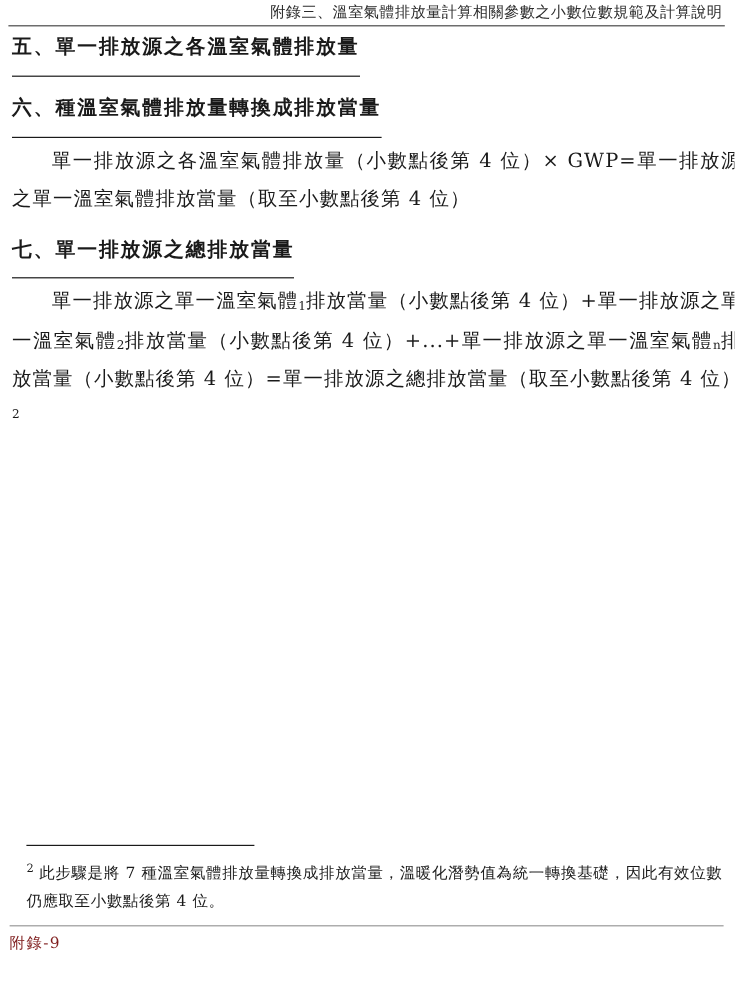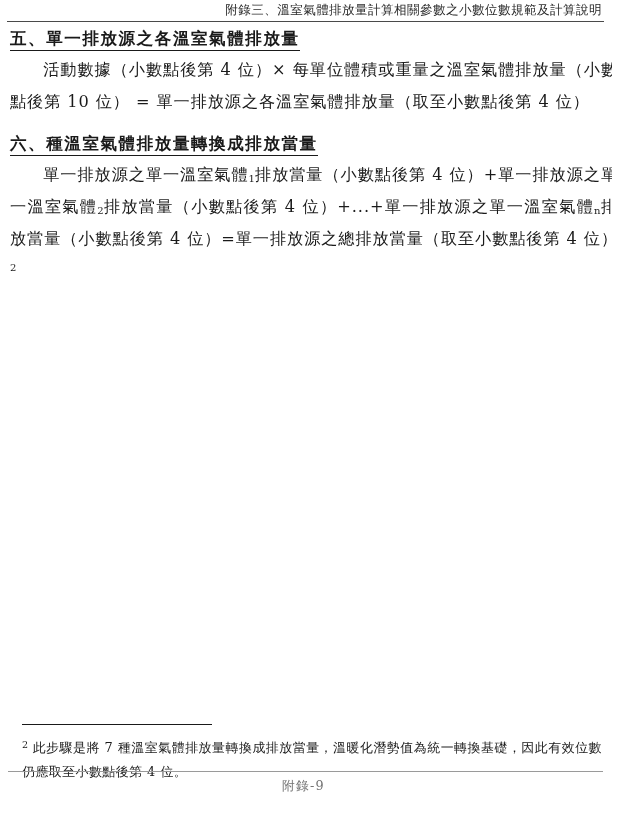--- a/index.html
+++ b/index.html
@@ -45,21 +45,21 @@
   
   .body {
     position: absolute;
     top: 28px;
     left: 10px;
     width: 608px;
   }
 
   h2.section-heading {
     margin: 0;
-    padding: 0 0 0 0;
+    padding: 0 0 13px 0;
     font-size: 16.5px;
     font-weight: bold;
     letter-spacing: 1.6px;
     line-height: 1.32;
     display: inline-block;
     border-bottom: 1.6px solid #1a1a1a;
     white-space: nowrap;
   }
   .heading-row { margin: 0 0 3px 0; }
   .heading-row.sp-top { margin-top: 15px; }
@@ -85,21 +85,21 @@
   sup.sp-ref {
     font-size: 0.62em;
     vertical-align: 0.48em;
     letter-spacing: 0;
   }
 
   
   .footnote-area {
     position: absolute;
     left: 22px;
-    top: 724px;
+    top: 704px;
     width: 580px;
   }
   .footnote-rule {
     width: 190px;
     height: 0;
     border-top: 1.3px solid #1a1a1a;
     margin: 0 0 11px 0;
   }
   p.footnote {
     margin: 0;
@@ -123,46 +123,49 @@
     right: 9px;
     top: 771px;
     height: 0;
     border-top: 1.3px solid #9a9a9a;
   }
   .footer {
     position: absolute;
     top: 778px;
     left: 8px;
     right: 13px;
-    text-align: center;
+    text-align: left;
     font-size: 12.8px;
     letter-spacing: 1.2px;
-    color: #737373;
+    color: #7f1d1d;
     white-space: nowrap;
   }
 </style>
 </head>
 <body>
 
 <div class="page">
 
   <div class="header">附錄三、溫室氣體排放量計算相關參數之小數位數規範及計算說明</div>
   <div class="header-rule"></div>
 
   <div class="body">
 
     <div class="heading-row">
       <h2 class="section-heading">五、單一排放源之各溫室氣體排放量</h2>
     </div>
-    <p class="para sp"><span>活動數據（小數點後第 4 位）× 每單位體積或重量之溫室氣體排放量（小數點後第 10 位） = 單一排放源之各溫室氣體排放量（取至小數點後第 4 位）</span></p>
 
     <div class="heading-row sp-top">
       <h2 class="section-heading">六、種溫室氣體排放量轉換成排放當量</h2>
     </div>
+    <p class="para sp"><span>單一排放源之各溫室氣體排放量（小數點後第 4 位）× GWP=單一排放源之單一溫室氣體排放當量（取至小數點後第 4 位）</span></p>
 
+    <div class="heading-row sp-top">
+      <h2 class="section-heading">七、單一排放源之總排放當量</h2>
+    </div>
     <p class="para sp"><span>單一排放源之單一溫室氣體</span><sub class="sb">1</sub><span>排放當量（小數點後第 4 位）+單一排放源之單一溫室氣體</span><sub class="sb">2</sub><span>排放當量（小數點後第 4 位）+...+單一排放源之單一溫室氣體</span><sub class="sb">n</sub><span>排放當量（小數點後第 4 位）=單一排放源之總排放當量（取至小數點後第 4 位）</span><sup class="sp-ref">2</sup></p>
 
 
   </div>
 
   <div class="footnote-area">
     <div class="footnote-rule"></div>
     <p class="footnote"><sup>2</sup><span>此步驟是將 7 種溫室氣體排放量轉換成排放當量，溫暖化潛勢值為統一轉換基礎，因此有效位數仍應取至小數點後第 4 位。</span></p>
   </div>
 

